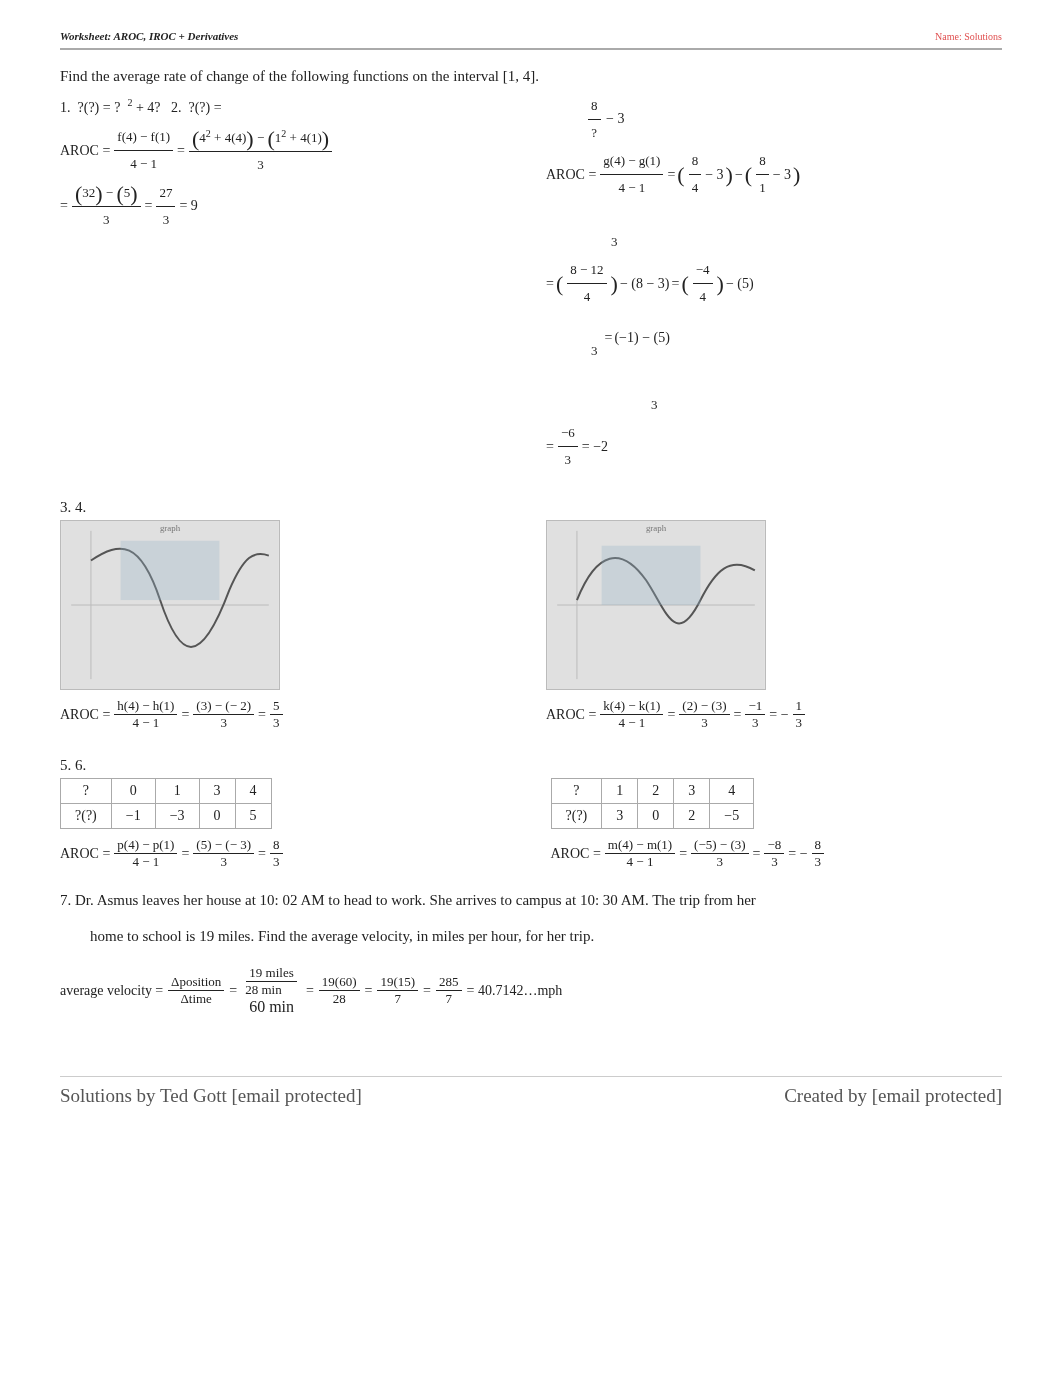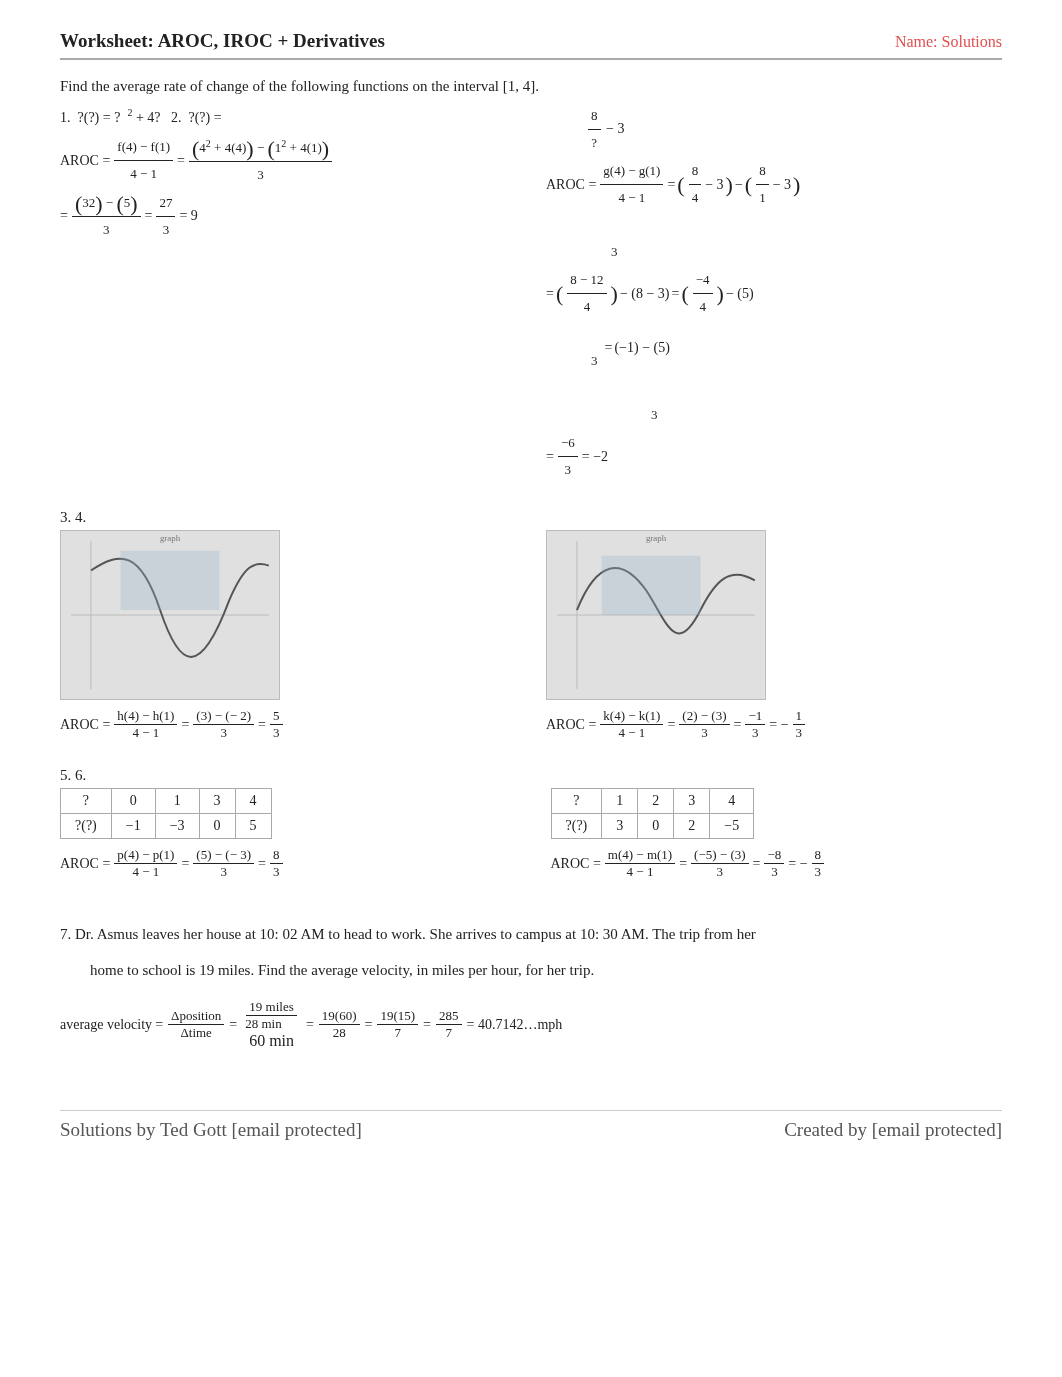--- a/index.html
+++ b/index.html
@@ -13,22 +13,22 @@
       padding: 30px 60px 40px 60px;
     }
     .header {
       display: flex;
       justify-content: space-between;
       align-items: baseline;
       border-bottom: 2px solid #aaa;
       padding-bottom: 6px;
       margin-bottom: 18px;
     }
-    .header-left { font-weight: bold; font-size: 19px; }
-    .header-right { font-size: 16px; }
+    .header-left { font-weight: bold; font-size: 11px; font-style: italic; }
+    .header-right { font-size: 10px; }
     .header-right span { color: #e05050; }
     .intro { font-size: 15px; margin-bottom: 8px; }
     .problems-row {
       display: flex;
       gap: 30px;
       margin-bottom: 24px;
     }
     .problem-col { flex: 1; }
     .problem-label { font-size: 15px; margin-bottom: 4px; }
     .math-block {
@@ -92,21 +92,21 @@
     }
     .data-table td {
       border: 1px solid #aaa;
       padding: 4px 14px;
       text-align: center;
       min-width: 36px;
     }
     .section-5-6 {
       display: flex;
       gap: 39px;
-      margin-bottom: 40px;
+      margin-bottom: 16px;
     }
     .section-col { flex: 1; }
     .word-problem {
       font-size: 15px;
       line-height: 1.7;
       margin-bottom: 10px;
       padding-left: 0;
     }
     .word-problem-indent {
       padding-left: 30px;

